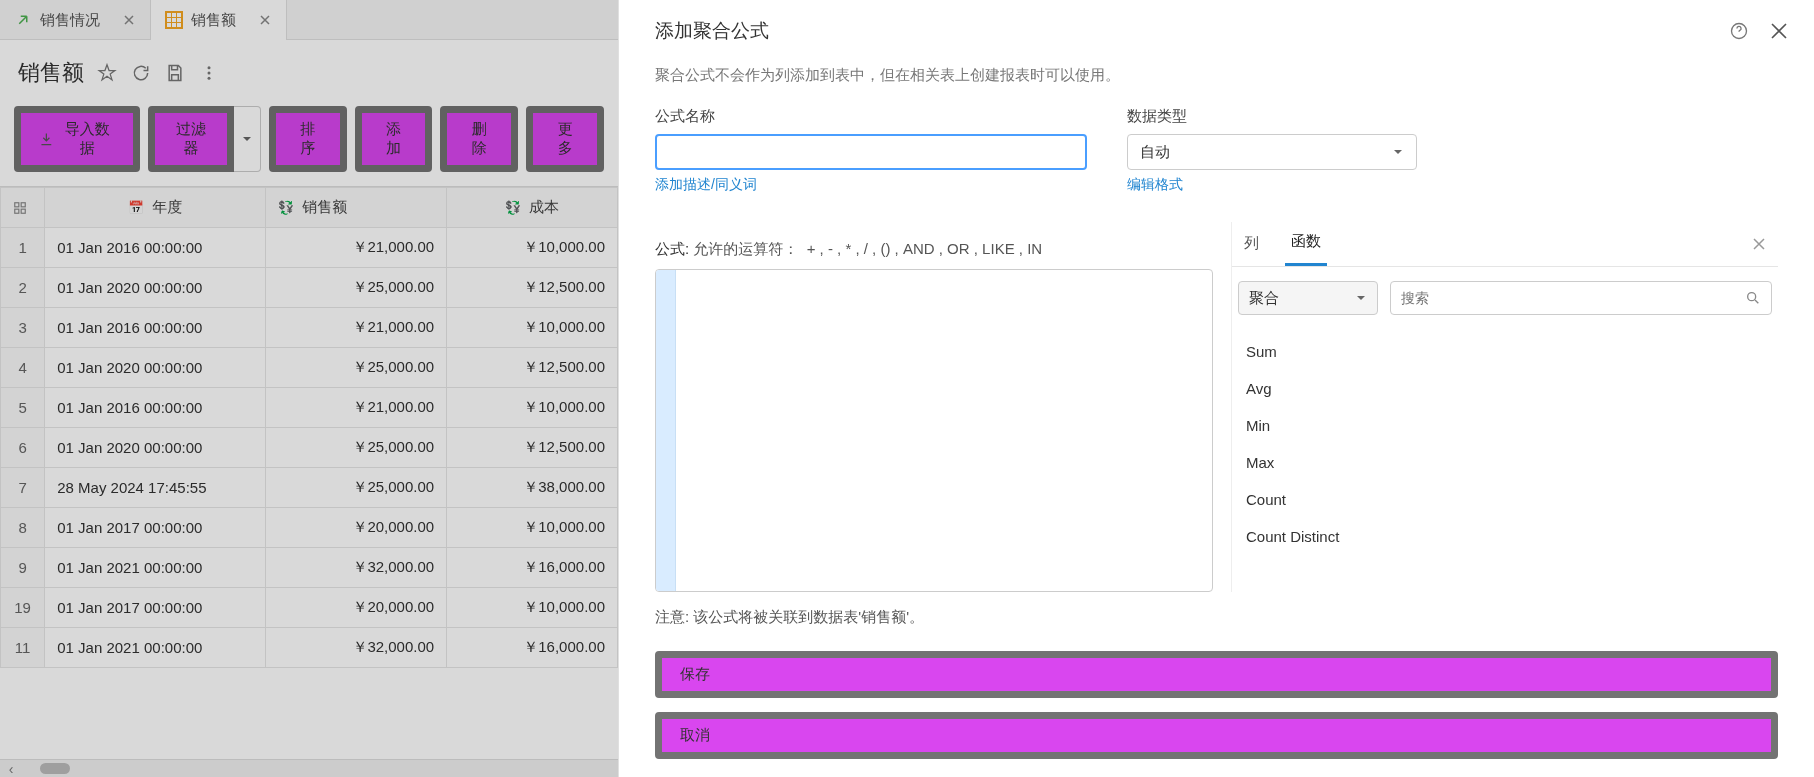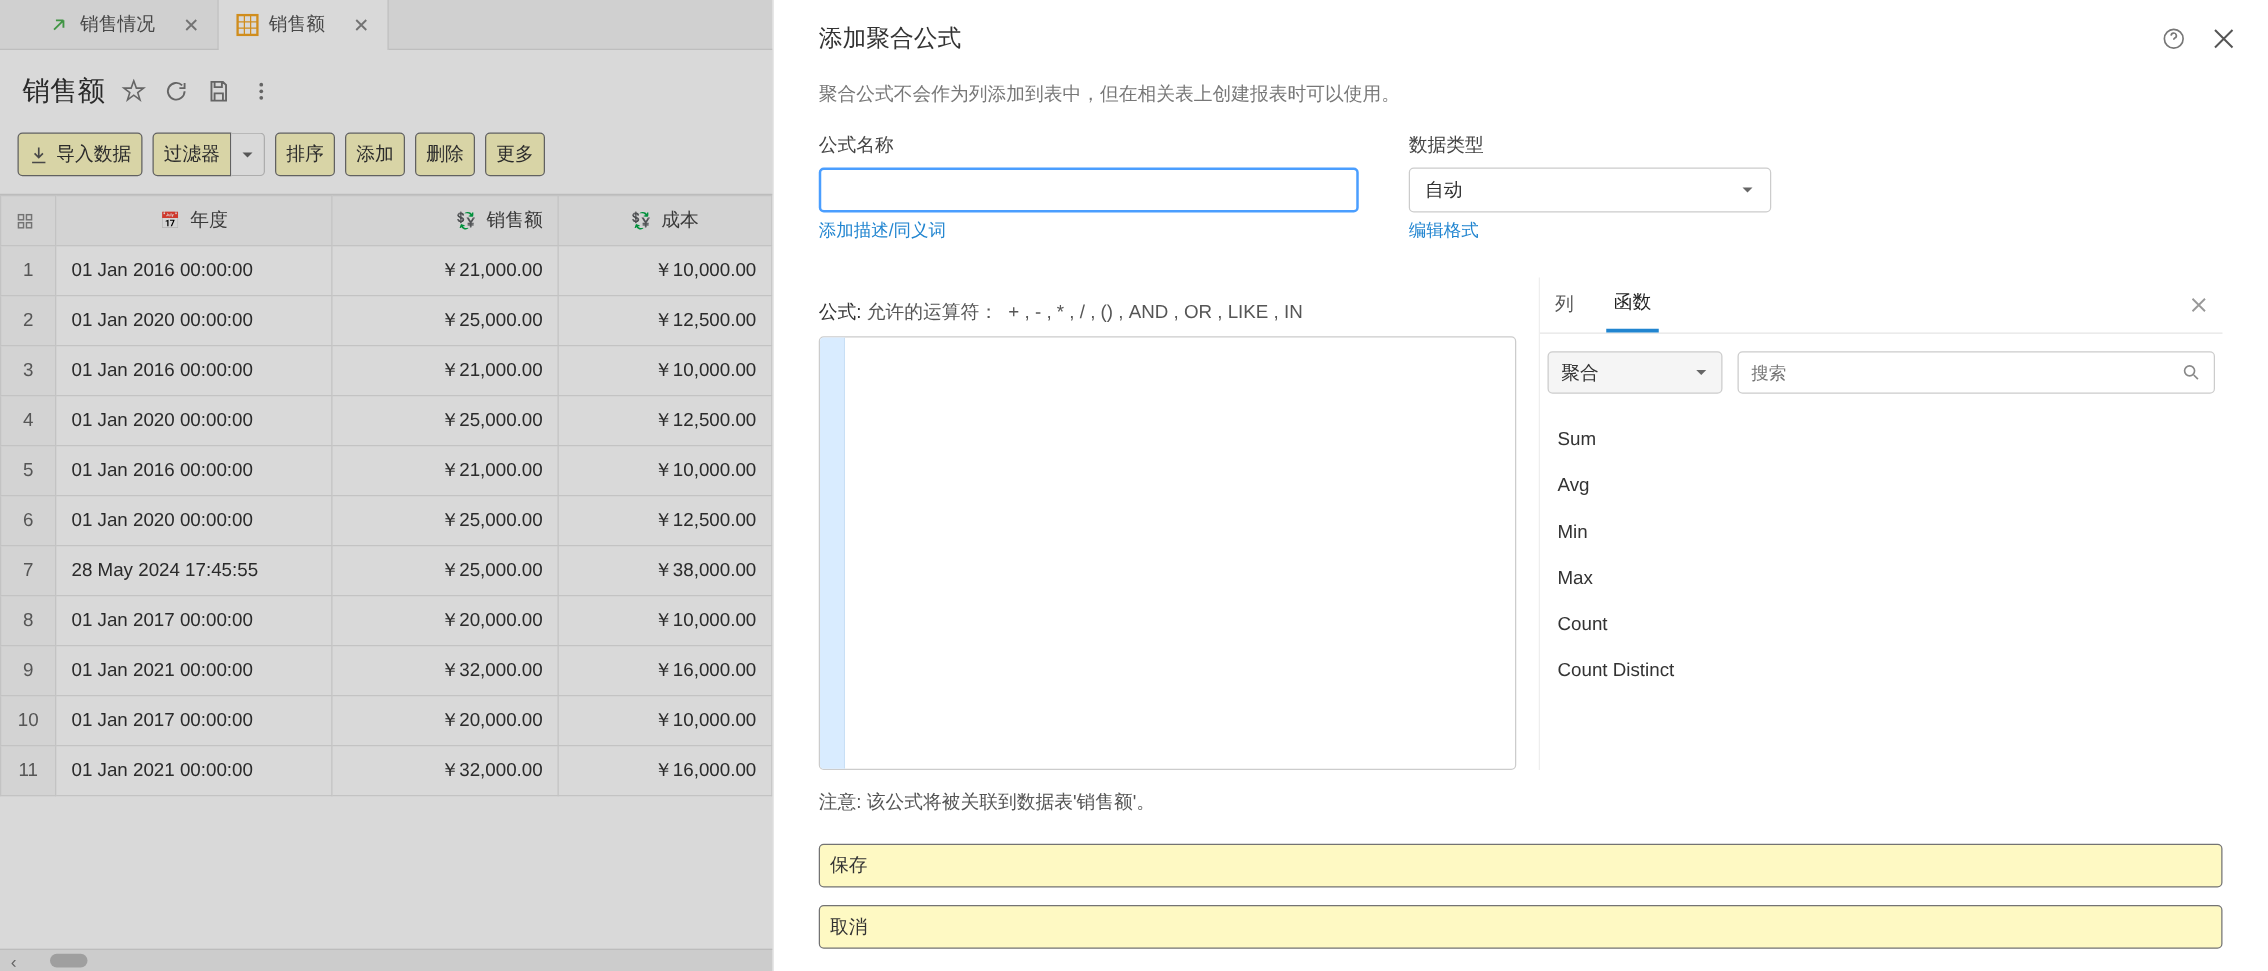--- a/index.html
+++ b/index.html
@@ -1,29 +1,29 @@
 <!DOCTYPE html>
 <html><head>
 <meta charset="utf-8">
 <style>
 * { box-sizing: border-box; margin: 0; padding: 0; }
 body { font-family: -apple-system, "Segoe UI", "PingFang SC", "Microsoft YaHei", sans-serif; font-size: 14px; color: #333; background: #fff; overflow: hidden; }
 .app { display: flex; width: 1814px; height: 777px; position: relative; }
 .left-panel { width: 618px; height: 100%; display: flex; flex-direction: column; position: relative; }
 .overlay { position: absolute; inset: 0; background: rgba(0,0,0,0.15); z-index: 5; pointer-events: none; }
-.tabs { display: flex; align-items: center; height: 40px; background: #f5f5f5; border-bottom: 1px solid #e0e0e0; padding-left: 24px; }
+.tabs { display: flex; align-items: flex-start; height: 40px; background: #f5f5f5; border-bottom: 1px solid #e0e0e0; }
 .tab { display: flex; align-items: center; height: 40px; padding: 0 14px; gap: 8px; font-size: 15px; color: #555; border-right: 1px solid #e0e0e0; cursor: pointer; }
 .tab.active { background: #fff; }
 .tab-icon { width: 18px; height: 18px; display: flex; align-items: center; justify-content: center; }
 .tab-close { width: 14px; height: 14px; display: flex; align-items: center; justify-content: center; color: #999; margin-left: 14px; }
 .title-row { display: flex; align-items: center; gap: 12px; padding: 18px 18px 10px 18px; }
 .title { font-size: 22px; font-weight: 500; }
 .icon-btn { width: 22px; height: 22px; display: flex; align-items: center; justify-content: center; color: #666; cursor: pointer; }
 .toolbar { display: flex; gap: 8px; padding: 8px 14px 14px 14px; }
-.btn { display: flex; align-items: center; gap: 6px; padding: 7px 8px; border: 1px solid #737373; border-radius: 4px; background: #fef9c3; cursor: pointer; font-size: 15px; color: #333; }
+.btn { display: flex; align-items: center; gap: 6px; padding: 7px 18px; border: 7px solid #737373; border-radius: 4px; background: #d946ef; cursor: pointer; font-size: 15px; color: #333; }
 .btn-split { display: flex; }
 .btn-split .btn { border-radius: 4px 0 0 4px; }
 .btn-split .btn-arrow { border: 1px solid #ccc; border-left: none; border-radius: 0 4px 4px 0; padding: 7px 8px; display: flex; align-items: center; background: #fff; cursor: pointer; }
 .table-wrap { flex: 1; overflow: auto; border-top: 1px solid #ddd; }
 table { border-collapse: collapse; width: 100%; }
 th, td { border: 1px solid #e5e5e5; padding: 10px 12px; text-align: left; font-size: 15px; }
 th { background: #f8f8f8; font-weight: 500; color: #444; }
 th.rownum, td.rownum { width: 44px; text-align: center; background: #f8f8f8; color: #666; }
 th .col-icon { margin-right: 8px; color: #888; font-size: 13px; display: inline-block; width: 16px; }
 td.num { text-align: right; }
@@ -181,21 +181,21 @@
           <tr>
             <th class="rownum">
               <svg width="14" height="14" viewBox="0 0 24 24" fill="none" stroke="#888" stroke-width="2">
                   <rect x="3" y="3" width="7" height="7"></rect>
                   <rect x="14" y="3" width="7" height="7"></rect>
                   <rect x="3" y="14" width="7" height="7"></rect>
                   <rect x="14" y="14" width="7" height="7"></rect>
                 </svg>
             </th>
             <th style="width:220px;text-align:center;"><span class="col-icon">📅</span><span>年度</span></th>
-            <th style="width:180px;text-align:right;"><span class="col-icon">💱</span><span>销售额</span></th>
+            <th style="width:180px;text-align:left;"><span class="col-icon">💱</span><span>销售额</span></th>
             <th style="width:170px;text-align:center;"><span class="col-icon">💱</span><span>成本</span></th>
           </tr>
         </thead>
         <tbody id="table-body">
             <tr>
               <td class="rownum">1</td>
               <td>01 Jan 2016 00:00:00</td>
               <td class="num">￥21,000.00</td>
               <td class="num">￥10,000.00</td>
             </tr>
@@ -241,21 +241,21 @@
               <td class="num">￥20,000.00</td>
               <td class="num">￥10,000.00</td>
             </tr>
             <tr>
               <td class="rownum">9</td>
               <td>01 Jan 2021 00:00:00</td>
               <td class="num">￥32,000.00</td>
               <td class="num">￥16,000.00</td>
             </tr>
             <tr>
-              <td class="rownum">10</td>
+              <td class="rownum">19</td>
               <td>01 Jan 2017 00:00:00</td>
               <td class="num">￥20,000.00</td>
               <td class="num">￥10,000.00</td>
             </tr>
             <tr>
               <td class="rownum">11</td>
               <td>01 Jan 2021 00:00:00</td>
               <td class="num">￥32,000.00</td>
               <td class="num">￥16,000.00</td>
             </tr>

